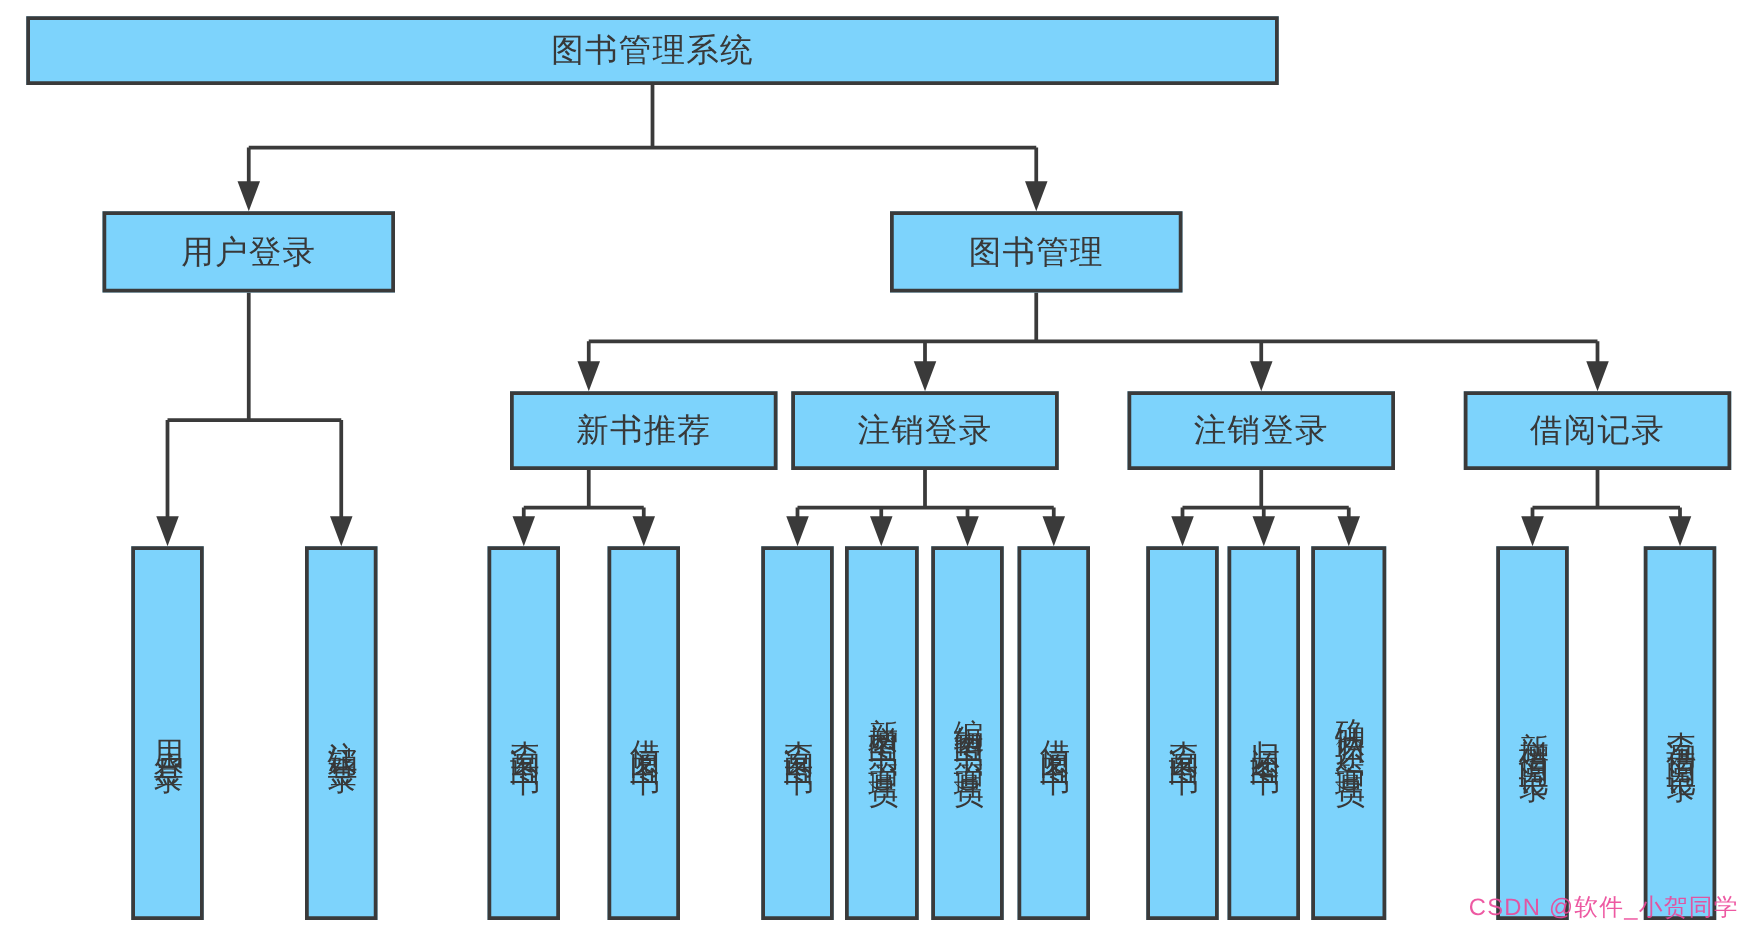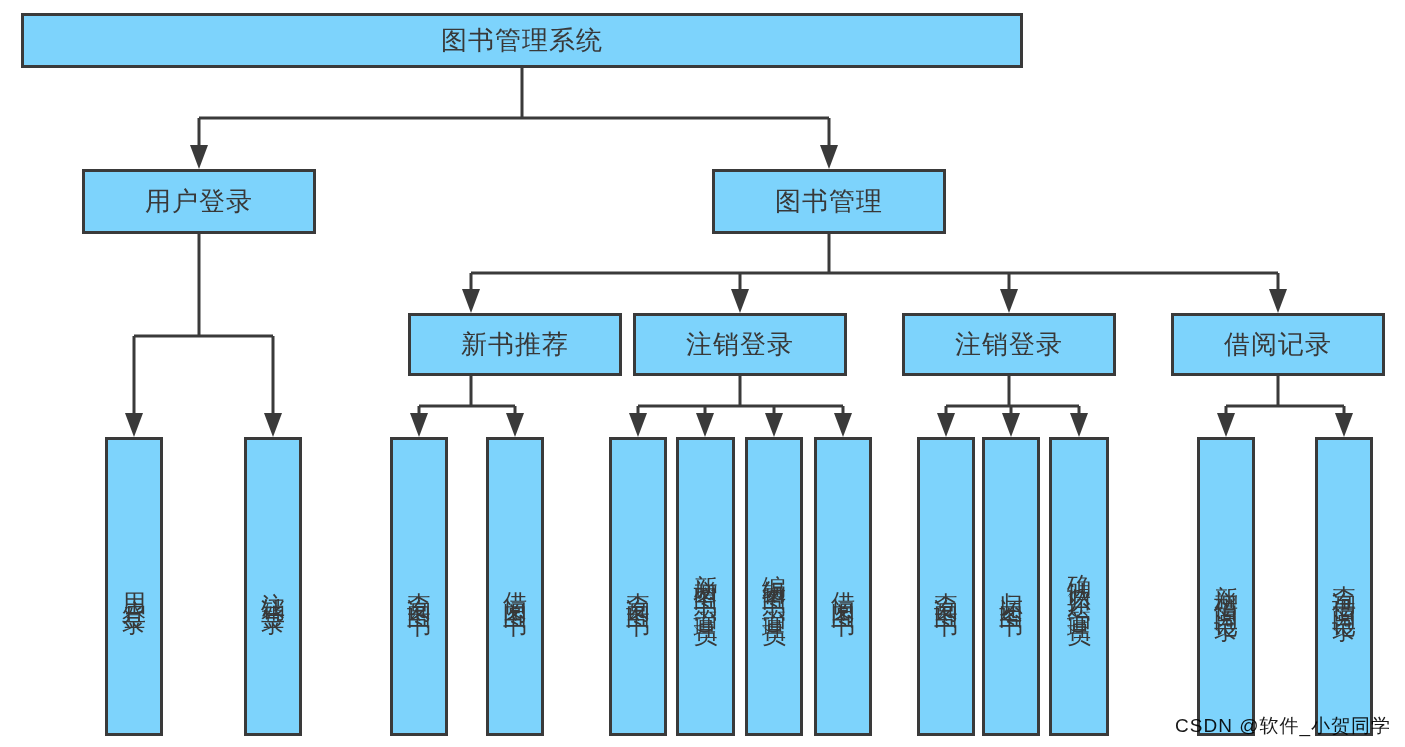--- a/index.html
+++ b/index.html
@@ -37,21 +37,21 @@
     writing-mode: vertical-rl;
     font-size: 24px;
     letter-spacing: 7px;
     line-height: 1;
   }
   .watermark {
     position: absolute;
     right: 14px;
     bottom: 8px;
     font-size: 19px;
-    color: #000000;
+    color: #ec4899;
     letter-spacing: 1px;
     white-space: nowrap;
     z-index: 5;
     opacity: 0.9;
   }
 </style>
 </head>
 <body>
 
 <div class="canvas">

